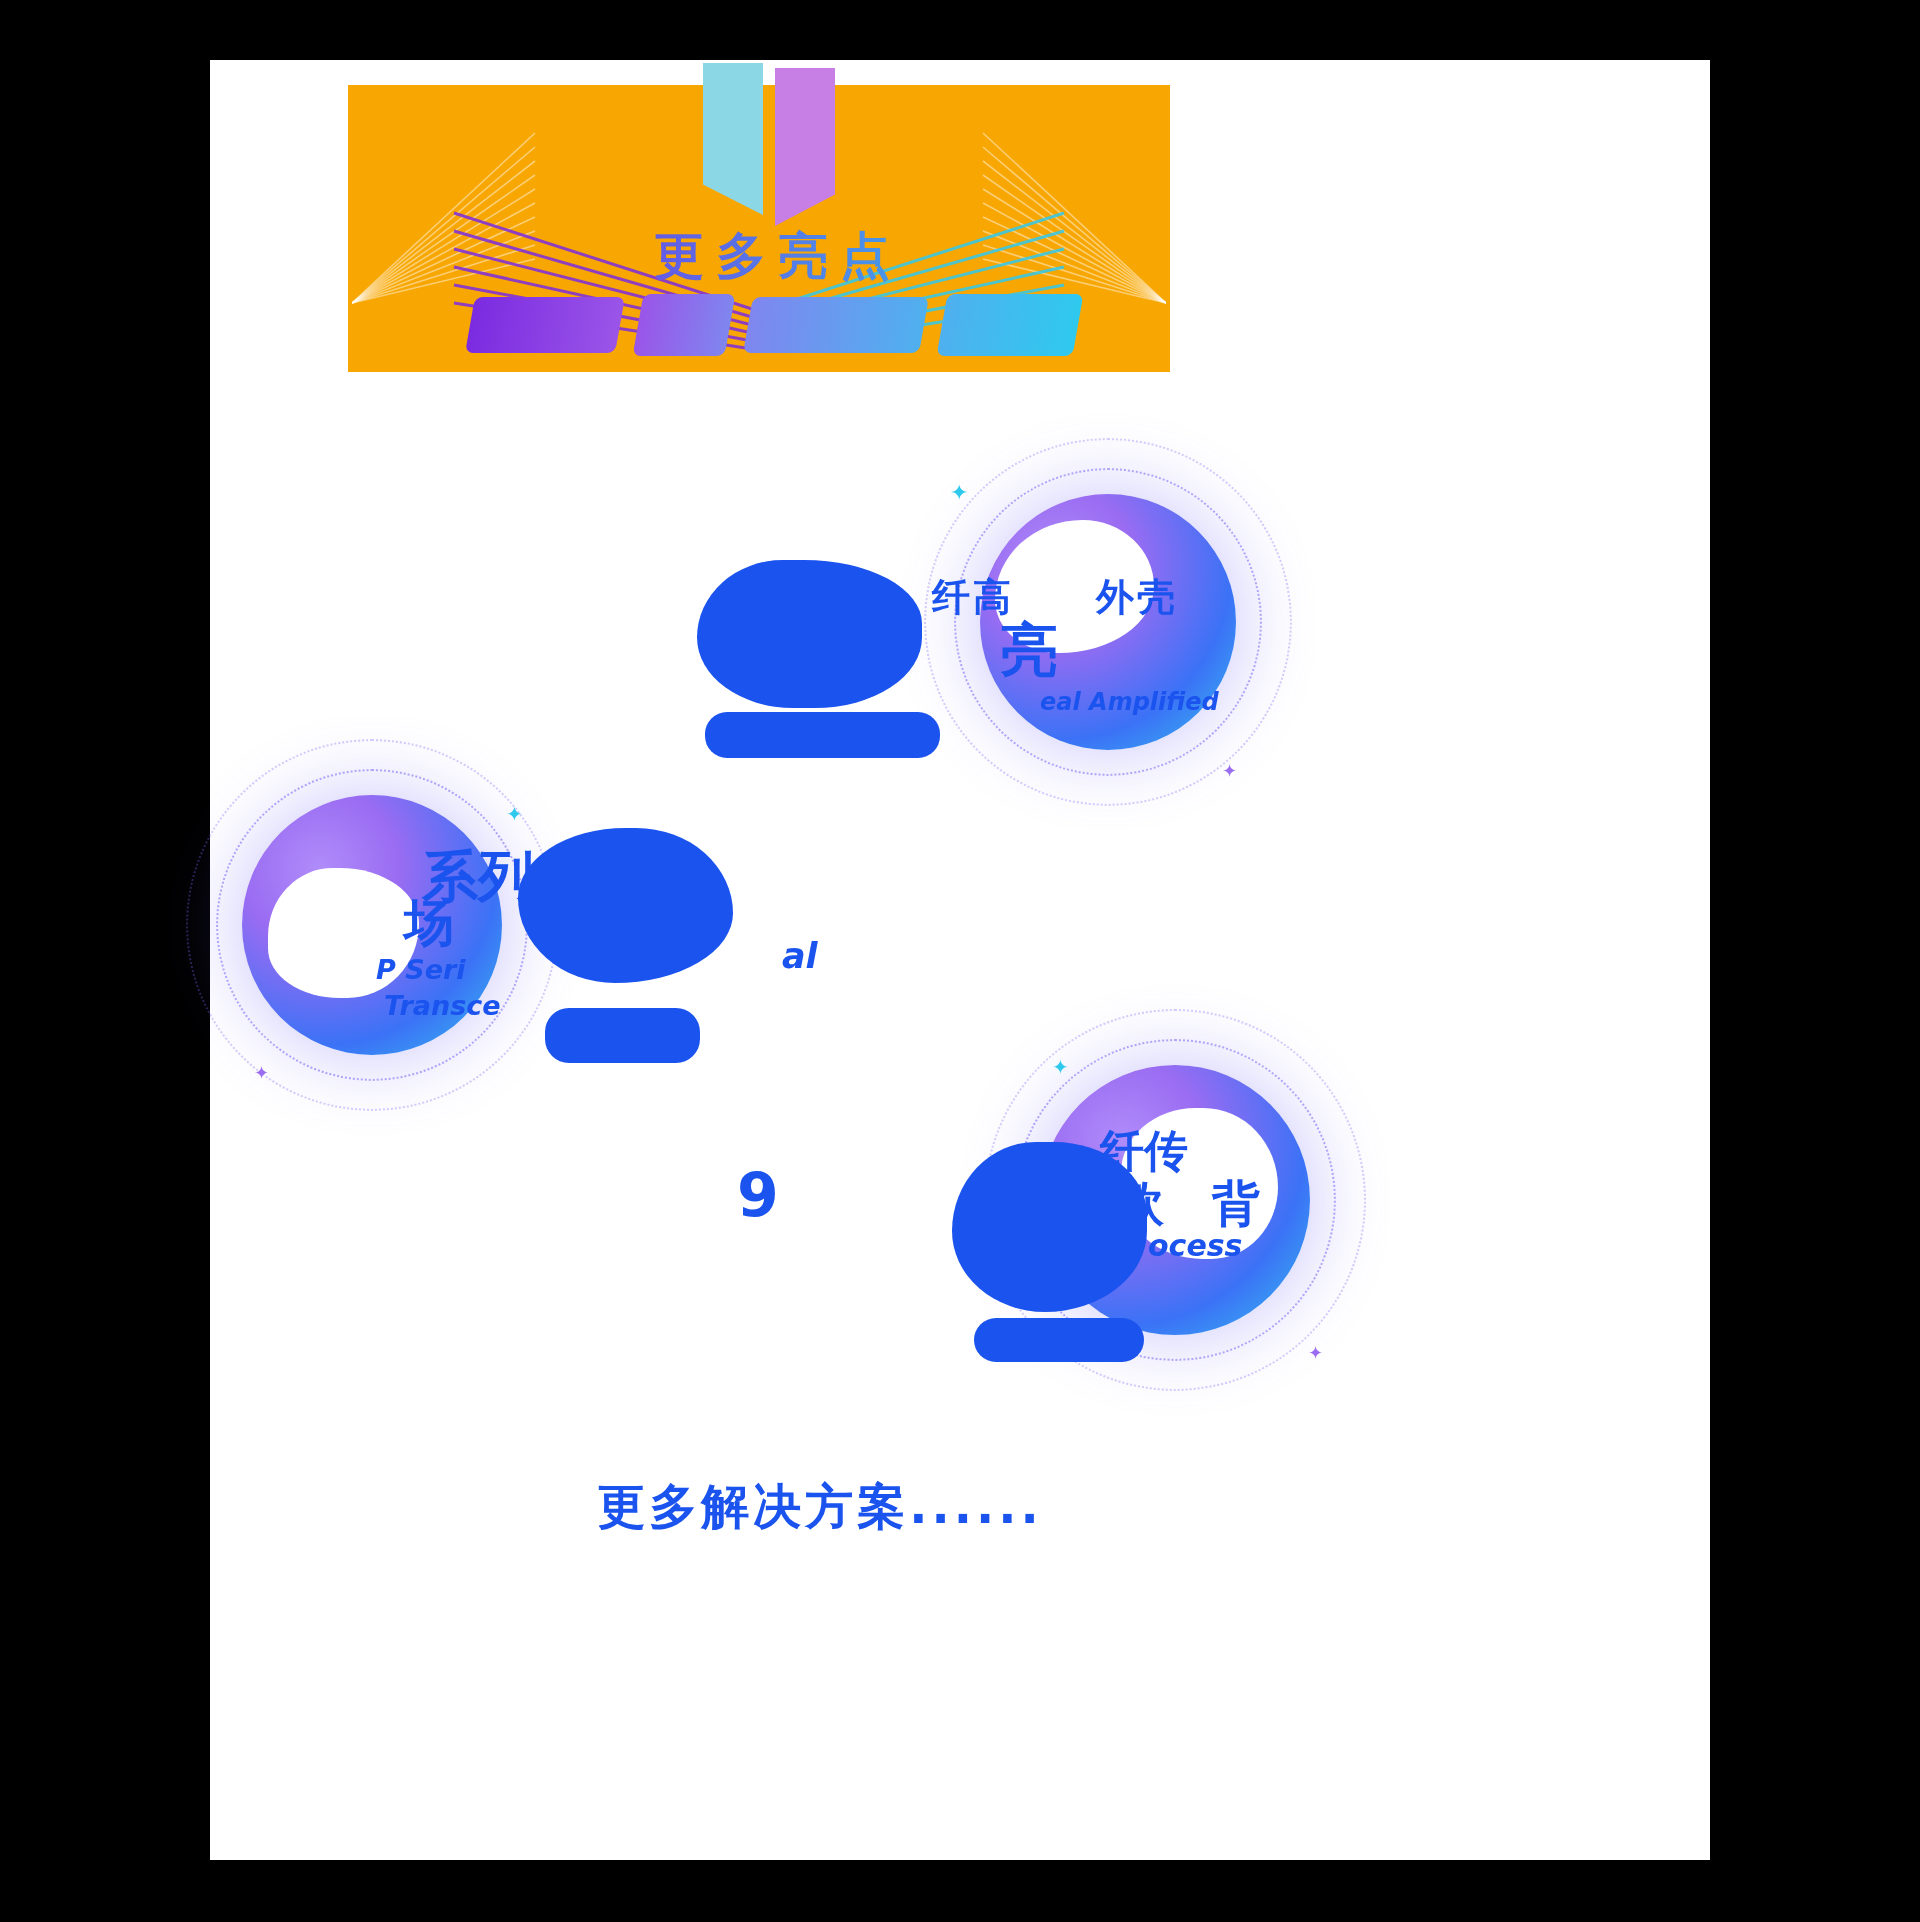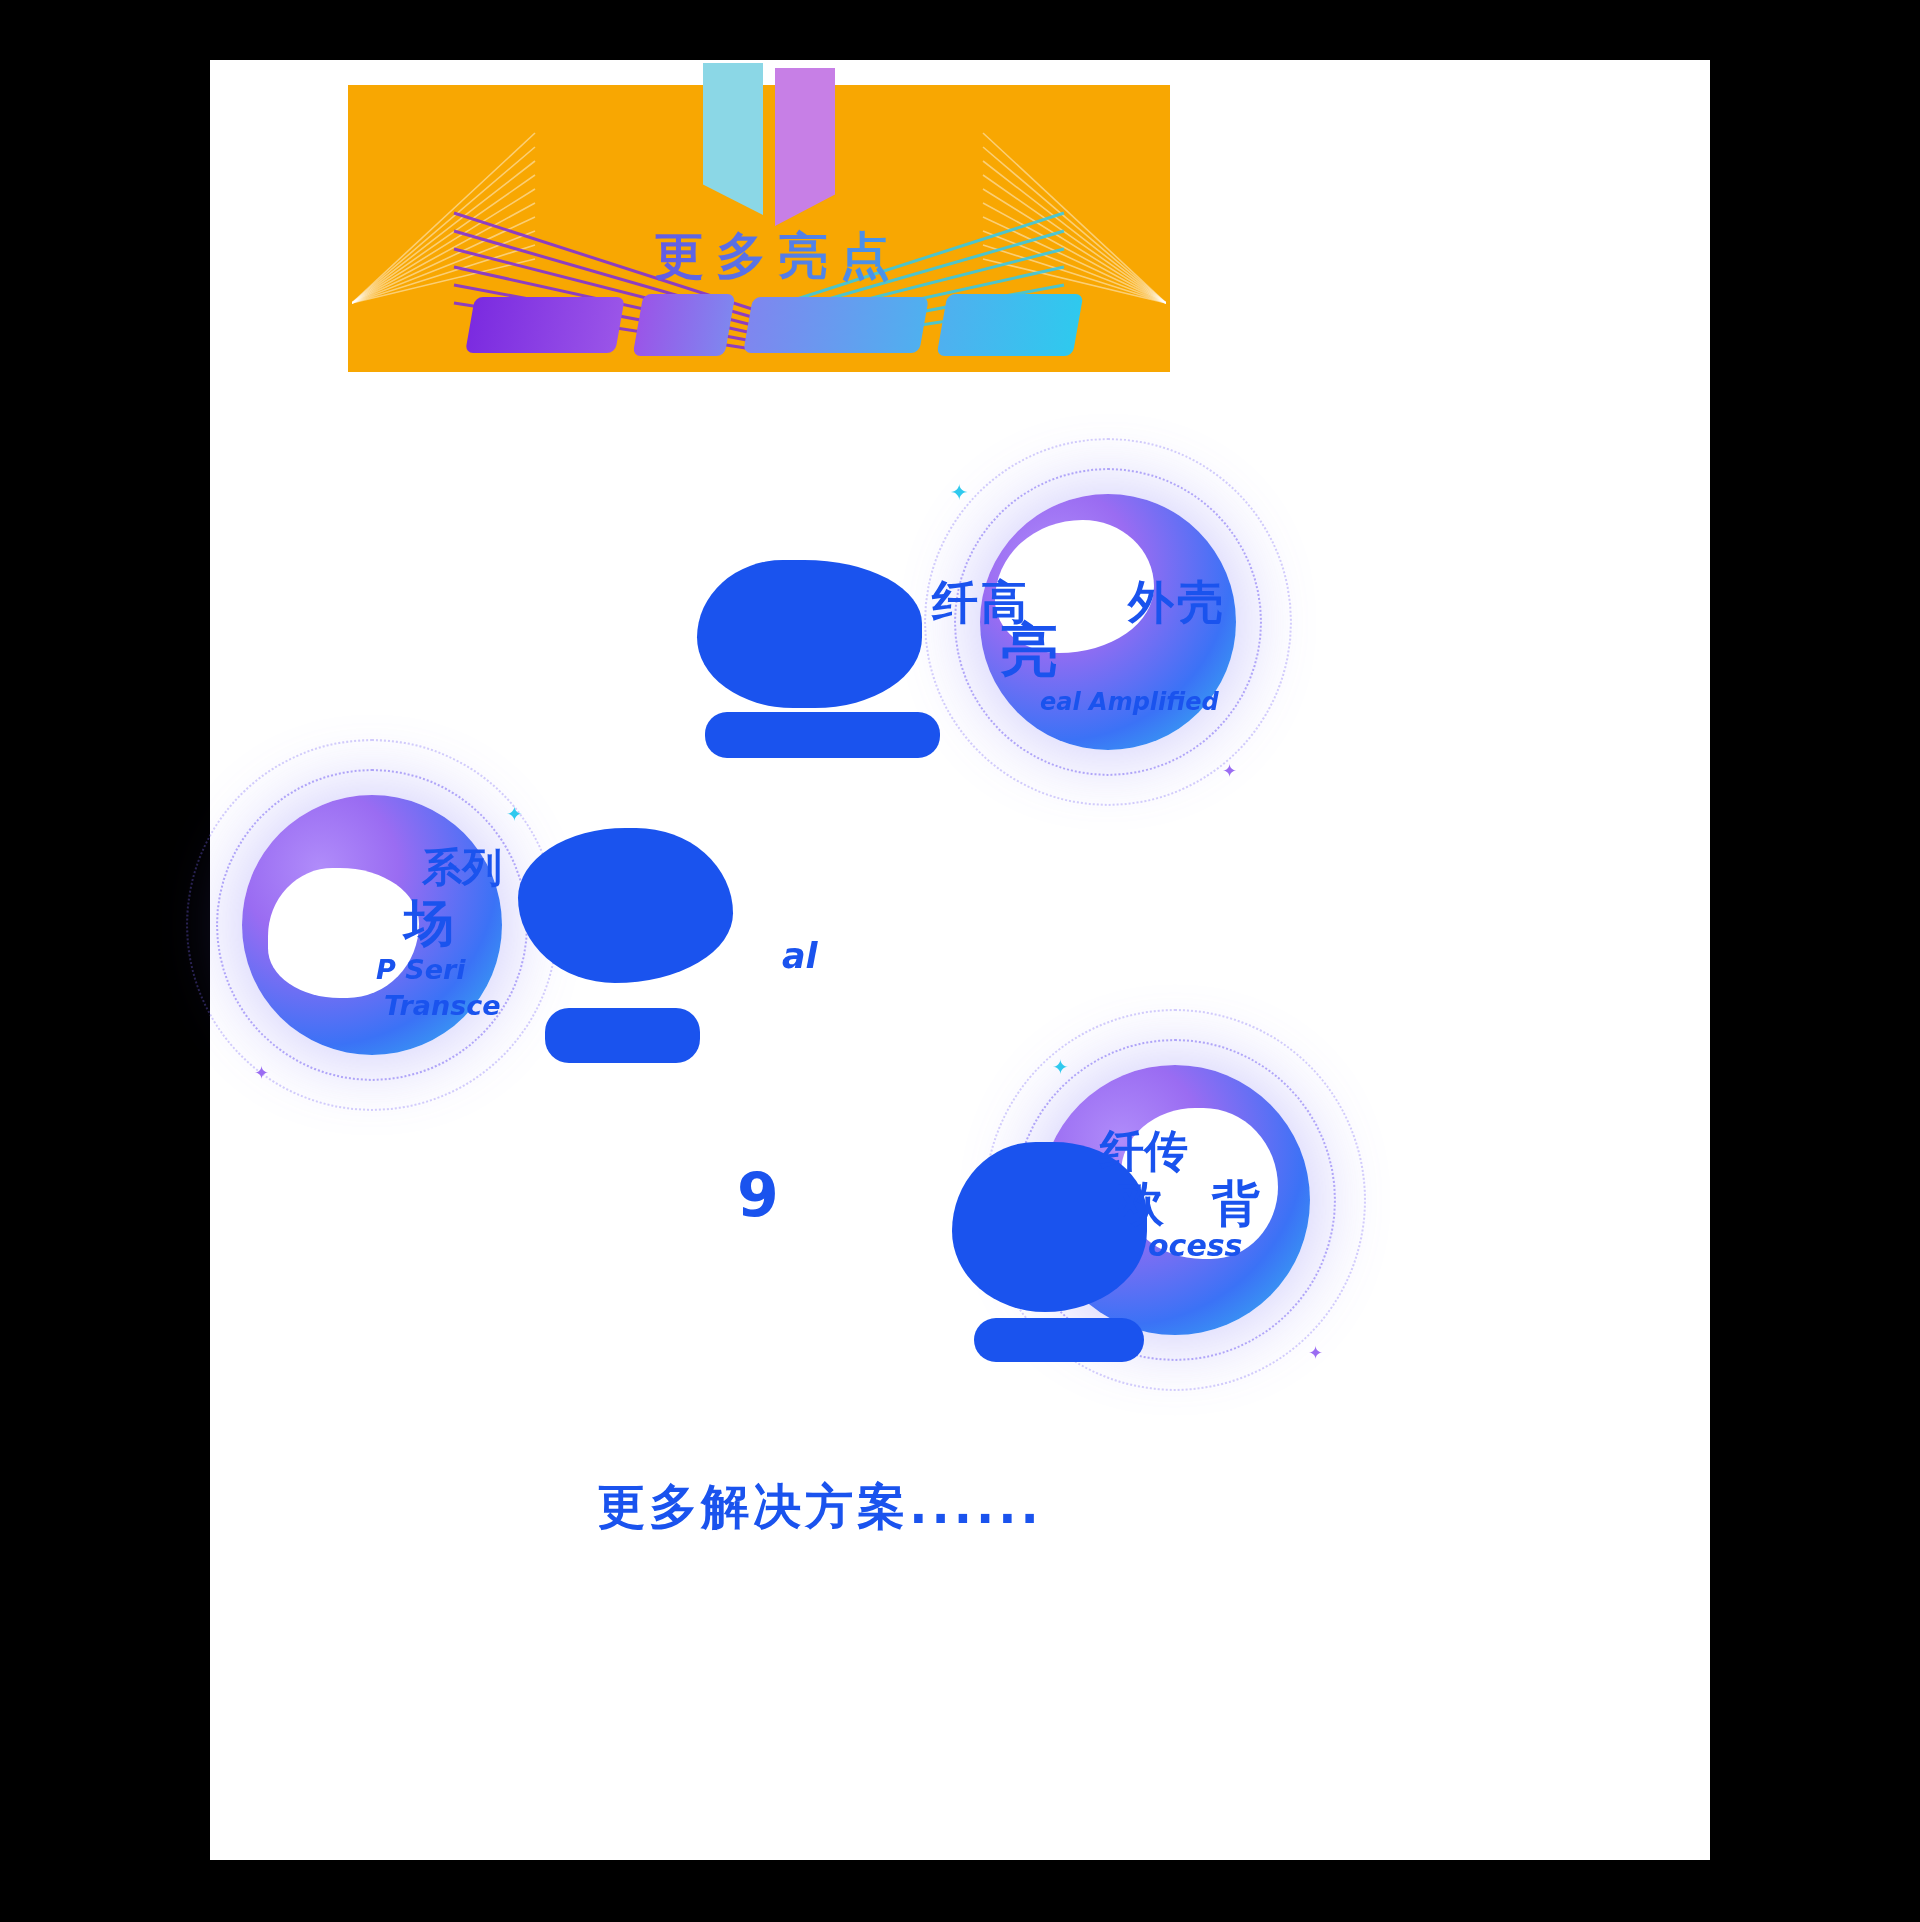--- a/index.html
+++ b/index.html
@@ -57,24 +57,24 @@
   .mass{position:absolute;background:var(--blue,#1A53EE);}
   .m1a{left:487px;top:500px;width:225px;height:148px;border-radius:40% 55% 50% 45%/55% 45% 50% 50%;}
   .m1b{left:495px;top:652px;width:235px;height:46px;border-radius:22px;}
   .m2a{left:308px;top:768px;width:215px;height:155px;border-radius:50% 45% 55% 45%/45% 55% 45% 55%;}
   .m2b{left:335px;top:948px;width:155px;height:55px;border-radius:24px;}
   .m3a{left:742px;top:1082px;width:195px;height:170px;border-radius:45% 50% 55% 50%/55% 45% 50% 50%;}
   .m3b{left:764px;top:1258px;width:170px;height:44px;border-radius:22px;}
 
   .cn,.en,.aside-frag{position:absolute;color:var(--blue,#1A53EE);font-weight:800;white-space:nowrap;}
   .en{font-style:italic;}
-  .t1cn1{left:722px;top:512px;font-size:46px;letter-spacing:3px;}
+  .t1cn1{left:722px;top:512px;font-size:38px;letter-spacing:3px;}
   .t1cn2{left:790px;top:552px;font-size:58px;}
   .t1en{left:830px;top:628px;font-size:24px;}
-  .t2cn1{left:212px;top:780px;font-size:40px;}
+  .t2cn1{left:212px;top:780px;font-size:56px;}
   .t2cn2{left:194px;top:830px;font-size:50px;}
   .t2en1{left:166px;top:894px;font-size:27px;}
   .t2en2{left:174px;top:930px;font-size:27px;}
   .t2aside{left:572px;top:876px;font-size:35px;font-style:italic;}
   .t3aside{left:527px;top:1100px;font-size:60px;}
   .t3cn1{left:890px;top:1062px;font-size:44px;}
   .t3cn2{left:906px;top:1112px;font-size:48px;}
   .t3en{left:938px;top:1168px;font-size:30px;}
 
   .sparkle{position:absolute;font-weight:400;}

